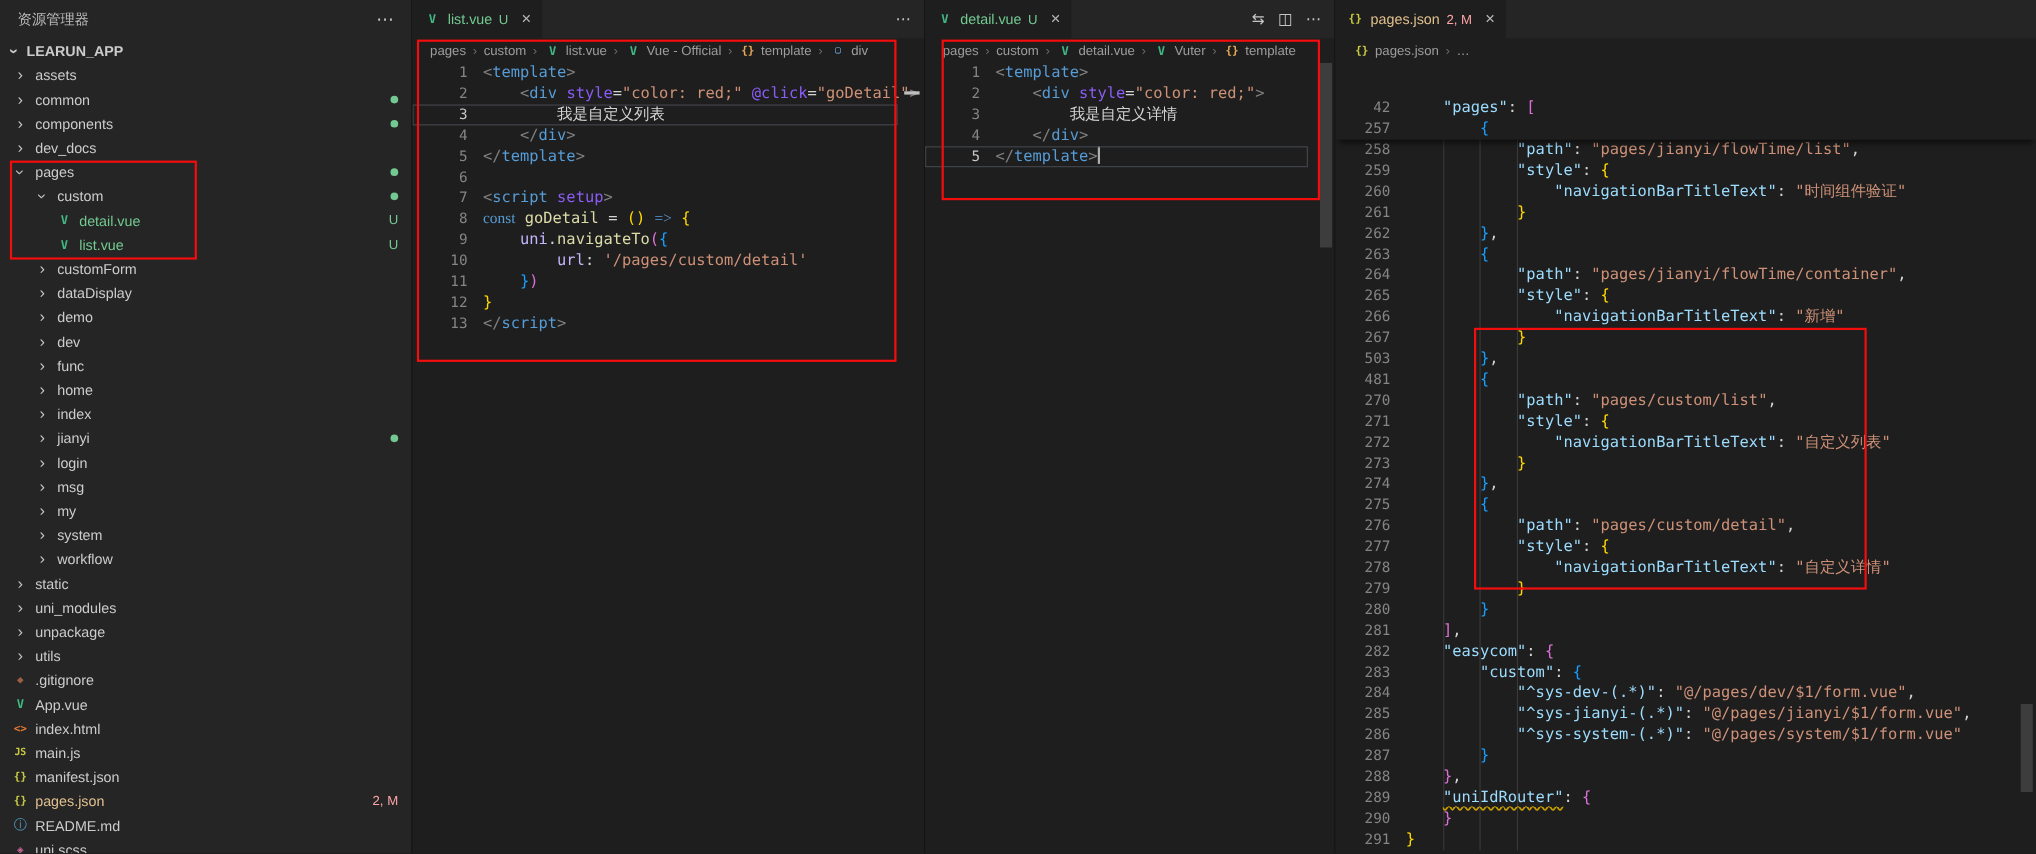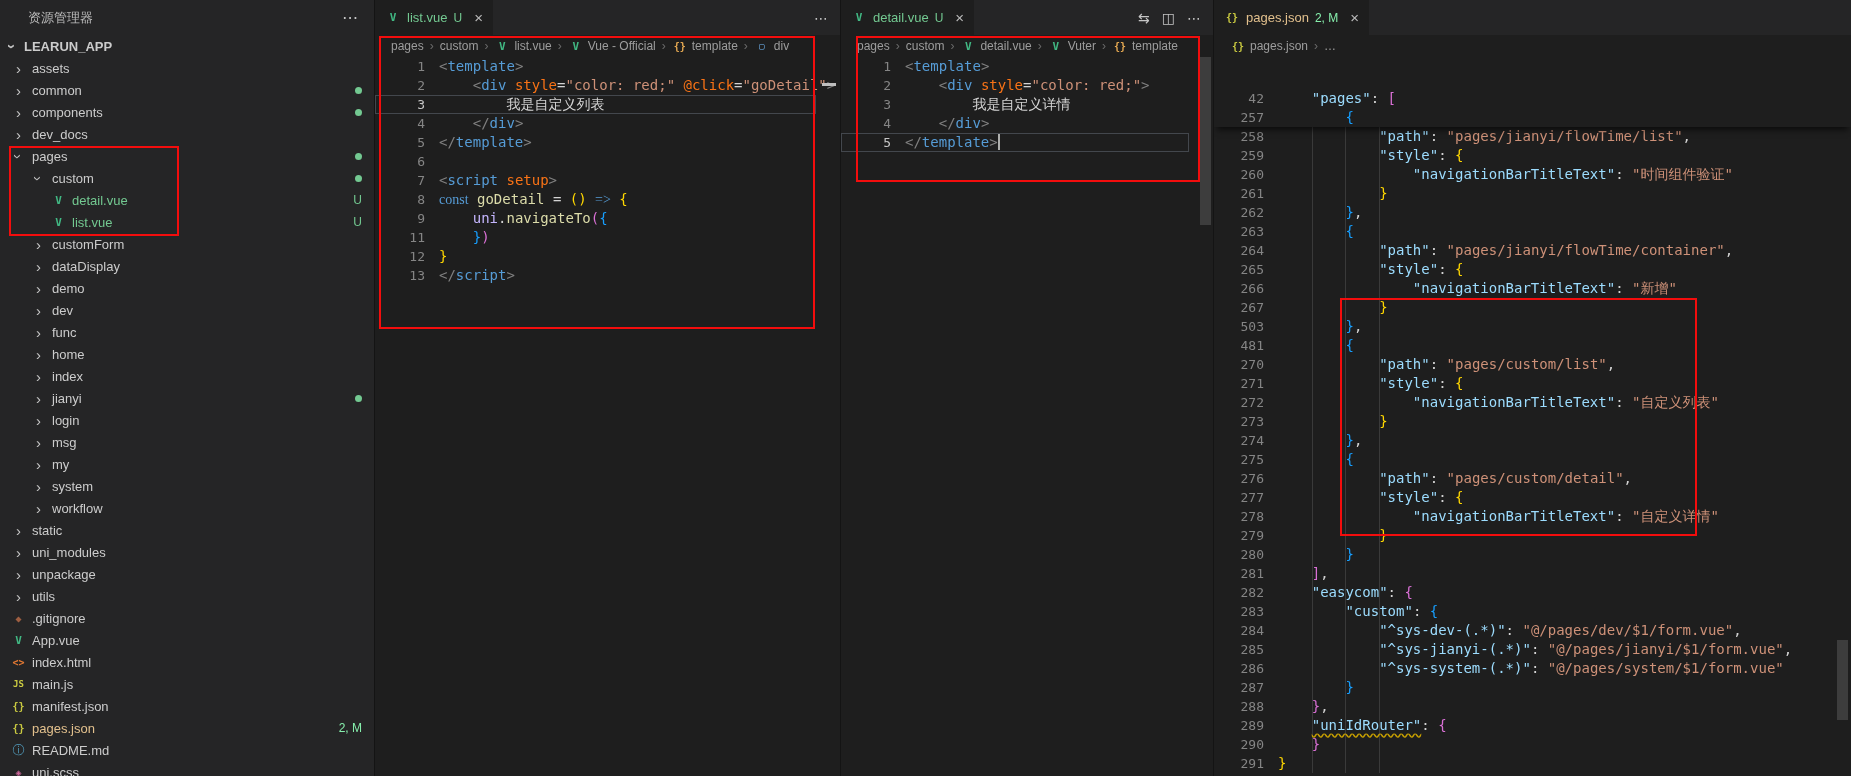--- a/index.html
+++ b/index.html
@@ -2,32 +2,32 @@
 <html><head>
 <meta charset="utf-8">
 <style>
   *{box-sizing:border-box;margin:0;padding:0;}
   html,body{width:1851px;height:776px;background:#1e1e1e;overflow:hidden;}
   body{font-family:"Liberation Sans","DejaVu Sans",sans-serif;font-size:13px;color:#cccccc;}
   .app{position:relative;width:1851px;height:776px;display:flex;background:#1e1e1e;}
 
   
   .sidebar{width:374px;flex:none;background:#252526;overflow:hidden;display:flex;flex-direction:column;}
-  .sb-header{height:35px;flex:none;display:flex;align-items:center;justify-content:space-between;padding:0 16px;color:#bbbbbb;margin-left:12px;}
+  .sb-header{height:35px;flex:none;display:flex;align-items:center;justify-content:space-between;padding:0 16px;color:#bbbbbb;}
   .sb-more{color:#c5c5c5;font-size:16px;cursor:pointer;}
   .sb-root{height:22px;flex:none;display:flex;align-items:center;gap:3px;padding-left:4px;font-weight:700;color:#cccccc;}
   .tree{flex:1;overflow:hidden;}
   .trow{height:22px;display:flex;align-items:center;gap:5px;padding-right:12px;color:#cccccc;cursor:pointer;white-space:nowrap;}
   .ind1{padding-left:10px;}.ind2{padding-left:30px;}.ind3{padding-left:50px;}
   .slot{width:17px;flex:none;display:inline-flex;justify-content:center;align-items:center;}
   .chev{color:#c5c5c5;font-size:15px;line-height:1;display:inline-block;}
   .cdown{transform:rotate(90deg);}
   .lbl-green{color:#73c991;}.lbl-yellow{color:#e2c08d;}
   .meta{margin-left:auto;font-size:12px;}
-  .decor-green{color:#73c991;}.decor-yellow{color:#86efac;text-align:right;}
+  .decor-green{color:#73c991;}.decor-yellow{color:#fca5a5;text-align:right;}
   .dot{margin-left:auto;width:7px;height:7px;border-radius:50%;background:#73c991;flex:none;}
   .fi{display:inline-flex;width:16px;flex:none;justify-content:center;align-items:center;font-weight:700;font-family:"DejaVu Sans Mono",monospace;}
   .fi-vue{color:#41b883;font-size:11px;}
   .fi-json{color:#cbcb41;font-size:10px;}
   .fi-html{color:#e37933;font-size:10px;}
   .fi-js{color:#cbcb41;font-size:9px;}
   .fi-md{color:#519aba;font-size:12px;font-weight:400;}
   .fi-git{color:#9e5e41;font-size:10px;}
   .fi-scss{color:#cc6699;font-size:10px;}
   .fi-braces{color:#e8ab53;font-size:10px;}
@@ -54,21 +54,21 @@
   .codearea{position:relative;flex:1;overflow:hidden;font-family:"DejaVu Sans Mono","DejaVu Sans",monospace;font-size:14px;color:#d4d4d4;}
   .codebody{position:relative;}
   .sticky{position:relative;z-index:3;background:#1e1e1e;box-shadow:0 6px 6px -3px rgba(0,0,0,.6);margin-top:32px;}
   .cl{height:19px;line-height:19px;display:flex;position:relative;z-index:1;}
   .cl.cur::after{content:"";position:absolute;left:0;right:24px;top:0;bottom:0;border:1px solid #43474d;pointer-events:none;}
   .cl.cur .ln{color:#c6c6c6;}
   .ln{width:50px;flex:none;text-align:right;color:#858585;font-size:13px;}
   .lc{white-space:pre;padding-left:14px;}
   .sg-p{color:#808080;}
   .sg-tag{color:#569cd6;}
-  .sg-attr{color:#f97316;}
+  .sg-attr{color:#8b5cf6;}
   .sg-str{color:#ce9178;}
   .sg-txt{color:#d4d4d4;}
   .sg-kw{color:#569cd6;font-family:Liberation Serif, serif;}
   .sg-fn{color:#dcdcaa;}
   .sg-var{color:#c4b5fd;}
   .sg-key{color:#9cdcfe;}
   .sg-warnkey{color:#9cdcfe;text-decoration-line:underline;text-decoration-style:wavy;text-decoration-color:#c8a000;text-underline-offset:3px;}
   .sg-b1{color:#ffd700;}
   .sg-b2{color:#da70d6;}
   .sg-b3{color:#179fff;}
@@ -381,20 +381,24 @@
             </div>
             <div class="cl">
               <span class="ln">8</span>
               <span class="lc"><span class="sg-kw">const</span><span class="sg-txt"> </span><span class="sg-fn">goDetail</span><span class="sg-txt"> </span><span class="sg-txt">=</span><span class="sg-txt"> </span><span class="sg-b1">(</span><span class="sg-b1">)</span><span class="sg-txt"> </span><span class="sg-kw">=&gt;</span><span class="sg-txt"> </span><span class="sg-b1">{</span></span>
             </div>
             <div class="cl">
               <span class="ln">9</span>
               <span class="lc"><span class="sg-txt">    </span><span class="sg-var">uni</span><span class="sg-txt">.</span><span class="sg-fn">navigateTo</span><span class="sg-b2">(</span><span class="sg-b3">{</span></span>
             </div>
             <div class="cl">
+              <span class="ln">10</span>
+              <span class="lc"><span class="sg-txt">        </span><span class="sg-var">url</span><span class="sg-txt">:</span><span class="sg-txt"> </span><span class="sg-str">'/pages/custom/detail'</span></span>
+            </div>
+            <div class="cl">
               <span class="ln">11</span>
               <span class="lc"><span class="sg-txt">    </span><span class="sg-b3">}</span><span class="sg-b2">)</span></span>
             </div>
             <div class="cl">
               <span class="ln">12</span>
               <span class="lc"><span class="sg-b1">}</span></span>
             </div>
             <div class="cl">
               <span class="ln">13</span>
               <span class="lc"><span class="sg-p">&lt;/</span><span class="sg-tag">script</span><span class="sg-p">&gt;</span></span>

